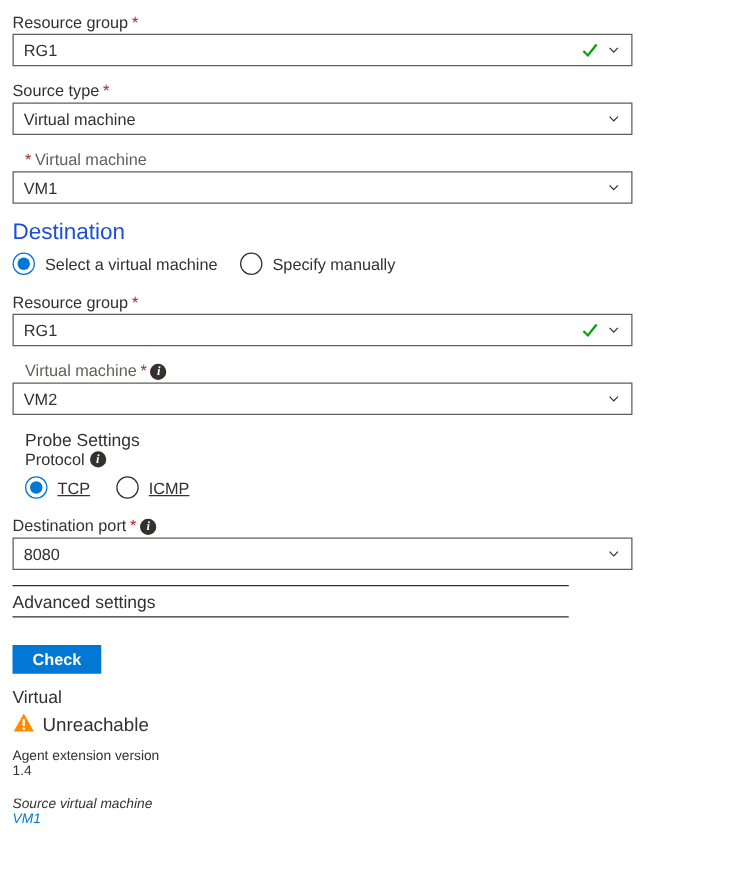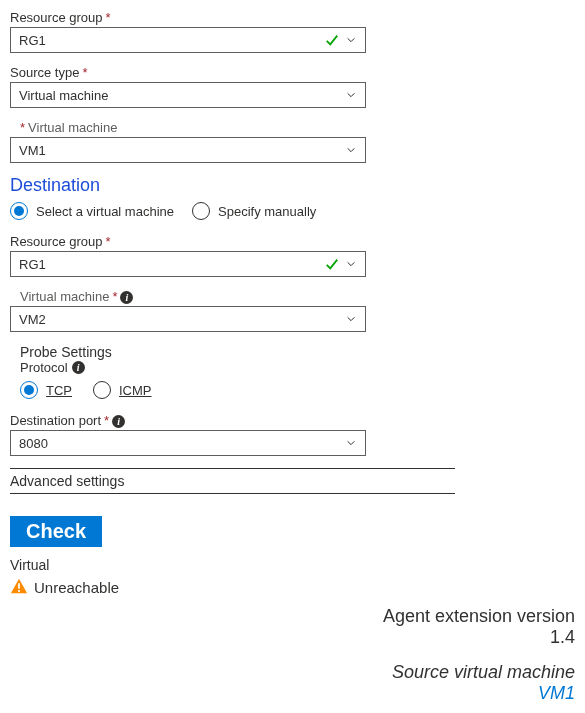--- a/index.html
+++ b/index.html
@@ -22,21 +22,21 @@
   .label.indent { padding-left: 10px; color: #605e5c; }
   .asterisk { color: #a4262c; font-size: 13px; }
   .select-box {
     position: relative;
     border: 1px solid #605e5c;
     height: 26px;
     display: flex;
     align-items: center;
     padding: 0 8px;
     background: #fff;
-    width: 356px;
+    width: 496px;
   }
   .select-value { flex: 1; font-size: 13px; }
   .chevron {
     width: 12px; height: 12px;
     display: inline-flex; align-items: center; justify-content: center;
   }
   .chevron svg { width: 10px; height: 10px; }
   .check-icon {
     position: absolute;
     right: 26px;
@@ -105,35 +105,35 @@
     padding: 4px 0;
     margin-top: 10px;
     width: 445px;
     font-size: 14px;
   }
   .check-btn {
     background: #0078d4;
     color: #fff;
     border: none;
     padding: 4px 16px;
-    font-size: 20px;
+    font-size: 13px;
     font-weight: 600;
     margin-top: 22px;
     margin-bottom: 10px;
     cursor: pointer;
     font-family: inherit;
   }
   .status-label { font-size: 14px; margin-bottom: 4px; }
   .status-row {
     display: flex; align-items: center; gap: 6px;
     font-size: 15px;
     margin-bottom: 8px;
   }
   .warn-icon svg { width: 18px; height: 18px; }
-  .kv { font-size: 18px; margin-bottom: 2px; text-align: right; }
+  .kv { font-size: 11px; margin-bottom: 2px; }
   .kv .k { display: block; }
   .kv .v { display: block; }
   .link { color: #0078d4; }
   .spacer-top { margin-top: 14px; font-style: italic; }
 </style>
 </head>
 <body>
 
 
 

